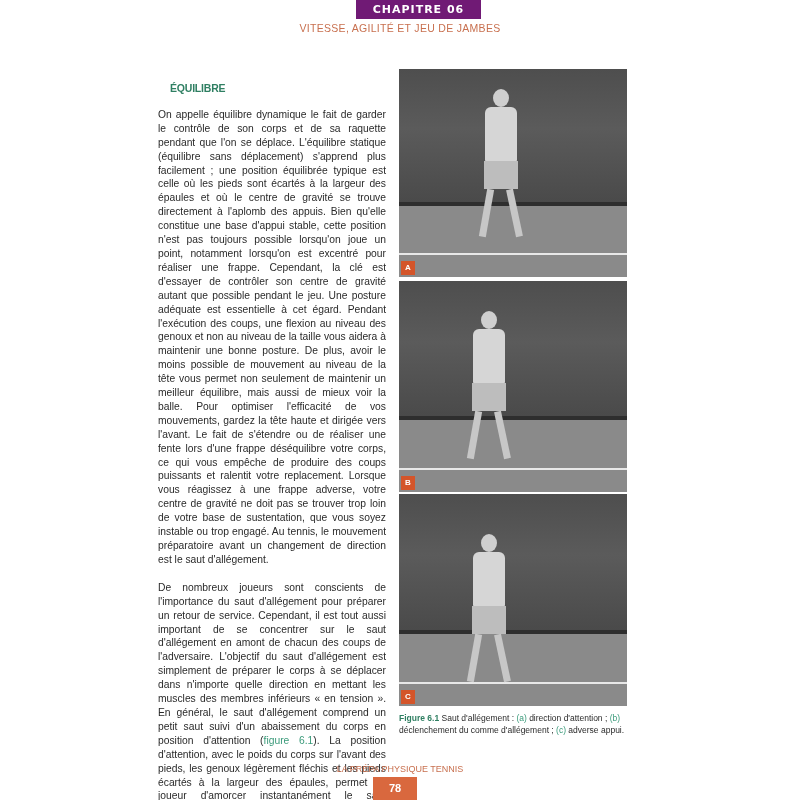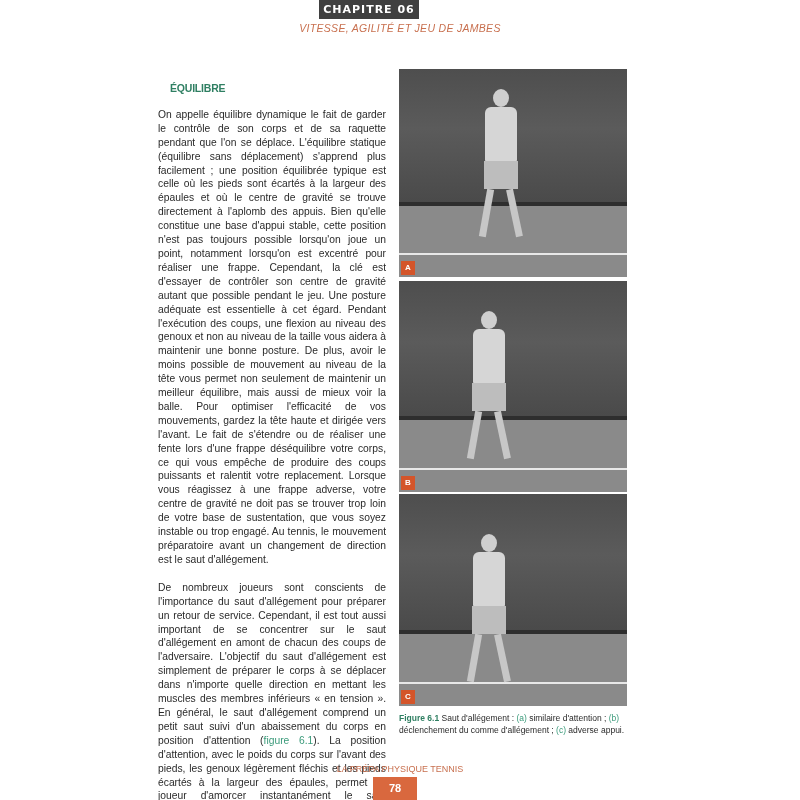--- a/index.html
+++ b/index.html
@@ -1,22 +1,22 @@
 <!DOCTYPE html>
 <html><head>
 <meta charset="utf-8">
 <style>
   html, body { margin:0; padding:0; }
   body { width:800px; height:800px; background:#ffffff; position:relative; overflow:hidden;
          font-family:"Liberation Sans", sans-serif; color:#2a2a2a; }
-  .chapter-band { position:absolute; left:319px; top:0; width:100px; height:19px; background:#404040;
+  .chapter-band { position:absolute; left:356px; top:0; width:125px; height:19px; background:#701a75;
         color:#fff; font-weight:bold; font-size:11px; letter-spacing:1px; text-align:center; line-height:19px;
         font-family:"DejaVu Sans", sans-serif; }
   .chapter-sub { position:absolute; left:0; width:800px; top:22px; text-align:center; color:#c8704f;
-        font-style:italic; font-size:10.5px; letter-spacing:0.3px; }
+        font-size:10.5px; letter-spacing:0.3px; }
   .col { position:absolute; left:158px; top:70px; width:228px; font-size:10.3px; line-height:13.9px; text-align:justify; }
   .col h3 { margin:12px; color:#2f7f62; font-size:10.5px; font-weight:bold; font-family:"Liberation Sans", sans-serif; letter-spacing:-0.2px; }
   .col p { margin:0 0 14px 0; }
   .fig-ref { color:#3a9a7a; }
   .photo { position:absolute; left:399px; width:228px; background:#6f6f6f; overflow:hidden; }
   .photo .wall { position:absolute; left:0; right:0; top:0; height:64%; background:linear-gradient(#4e4e4e,#5b5b5b 45%,#4a4a4a); }
   .photo .fence { position:absolute; left:0; right:0; top:64%; height:5px; background:#2e2e2e; }
   .photo .court { position:absolute; left:0; right:0; top:66%; bottom:0; background:#8a8a8a; }
   .photo .baseline { position:absolute; left:0; right:0; bottom:22px; height:2px; background:#e8e8e8; }
   .photo .player { position:absolute; width:40px; height:150px; left:85px; top:30px; }
@@ -85,17 +85,17 @@
     <div class="head"></div>
       <div class="torso"></div>
       <div class="shorts"></div>
       <div class="leg1"></div>
       <div class="leg2"></div>
   </div>
   <div class="badge">C</div>
 </div>
 
 <div class="caption">
-  <span class="lbl">Figure 6.1</span><span> Saut d'allégement : </span><span class="ref">(a)</span><span> similaire d'attention ; </span><span class="ref">(b)</span><span> déclenchement du comme d'allégement ; </span><span class="ref">(c)</span><span> adverse appui.</span>
+  <span class="lbl">Figure 6.1</span><span> Saut d'allégement : </span><span class="ref">(a)</span><span> direction d'attention ; </span><span class="ref">(b)</span><span> déclenchement du comme d'allégement ; </span><span class="ref">(c)</span><span> adverse appui.</span>
 </div>
 
 <div class="footer-title">LA PRÉPA PHYSIQUE TENNIS</div>
 <div class="page-num">78</div>
 
 </body></html>

